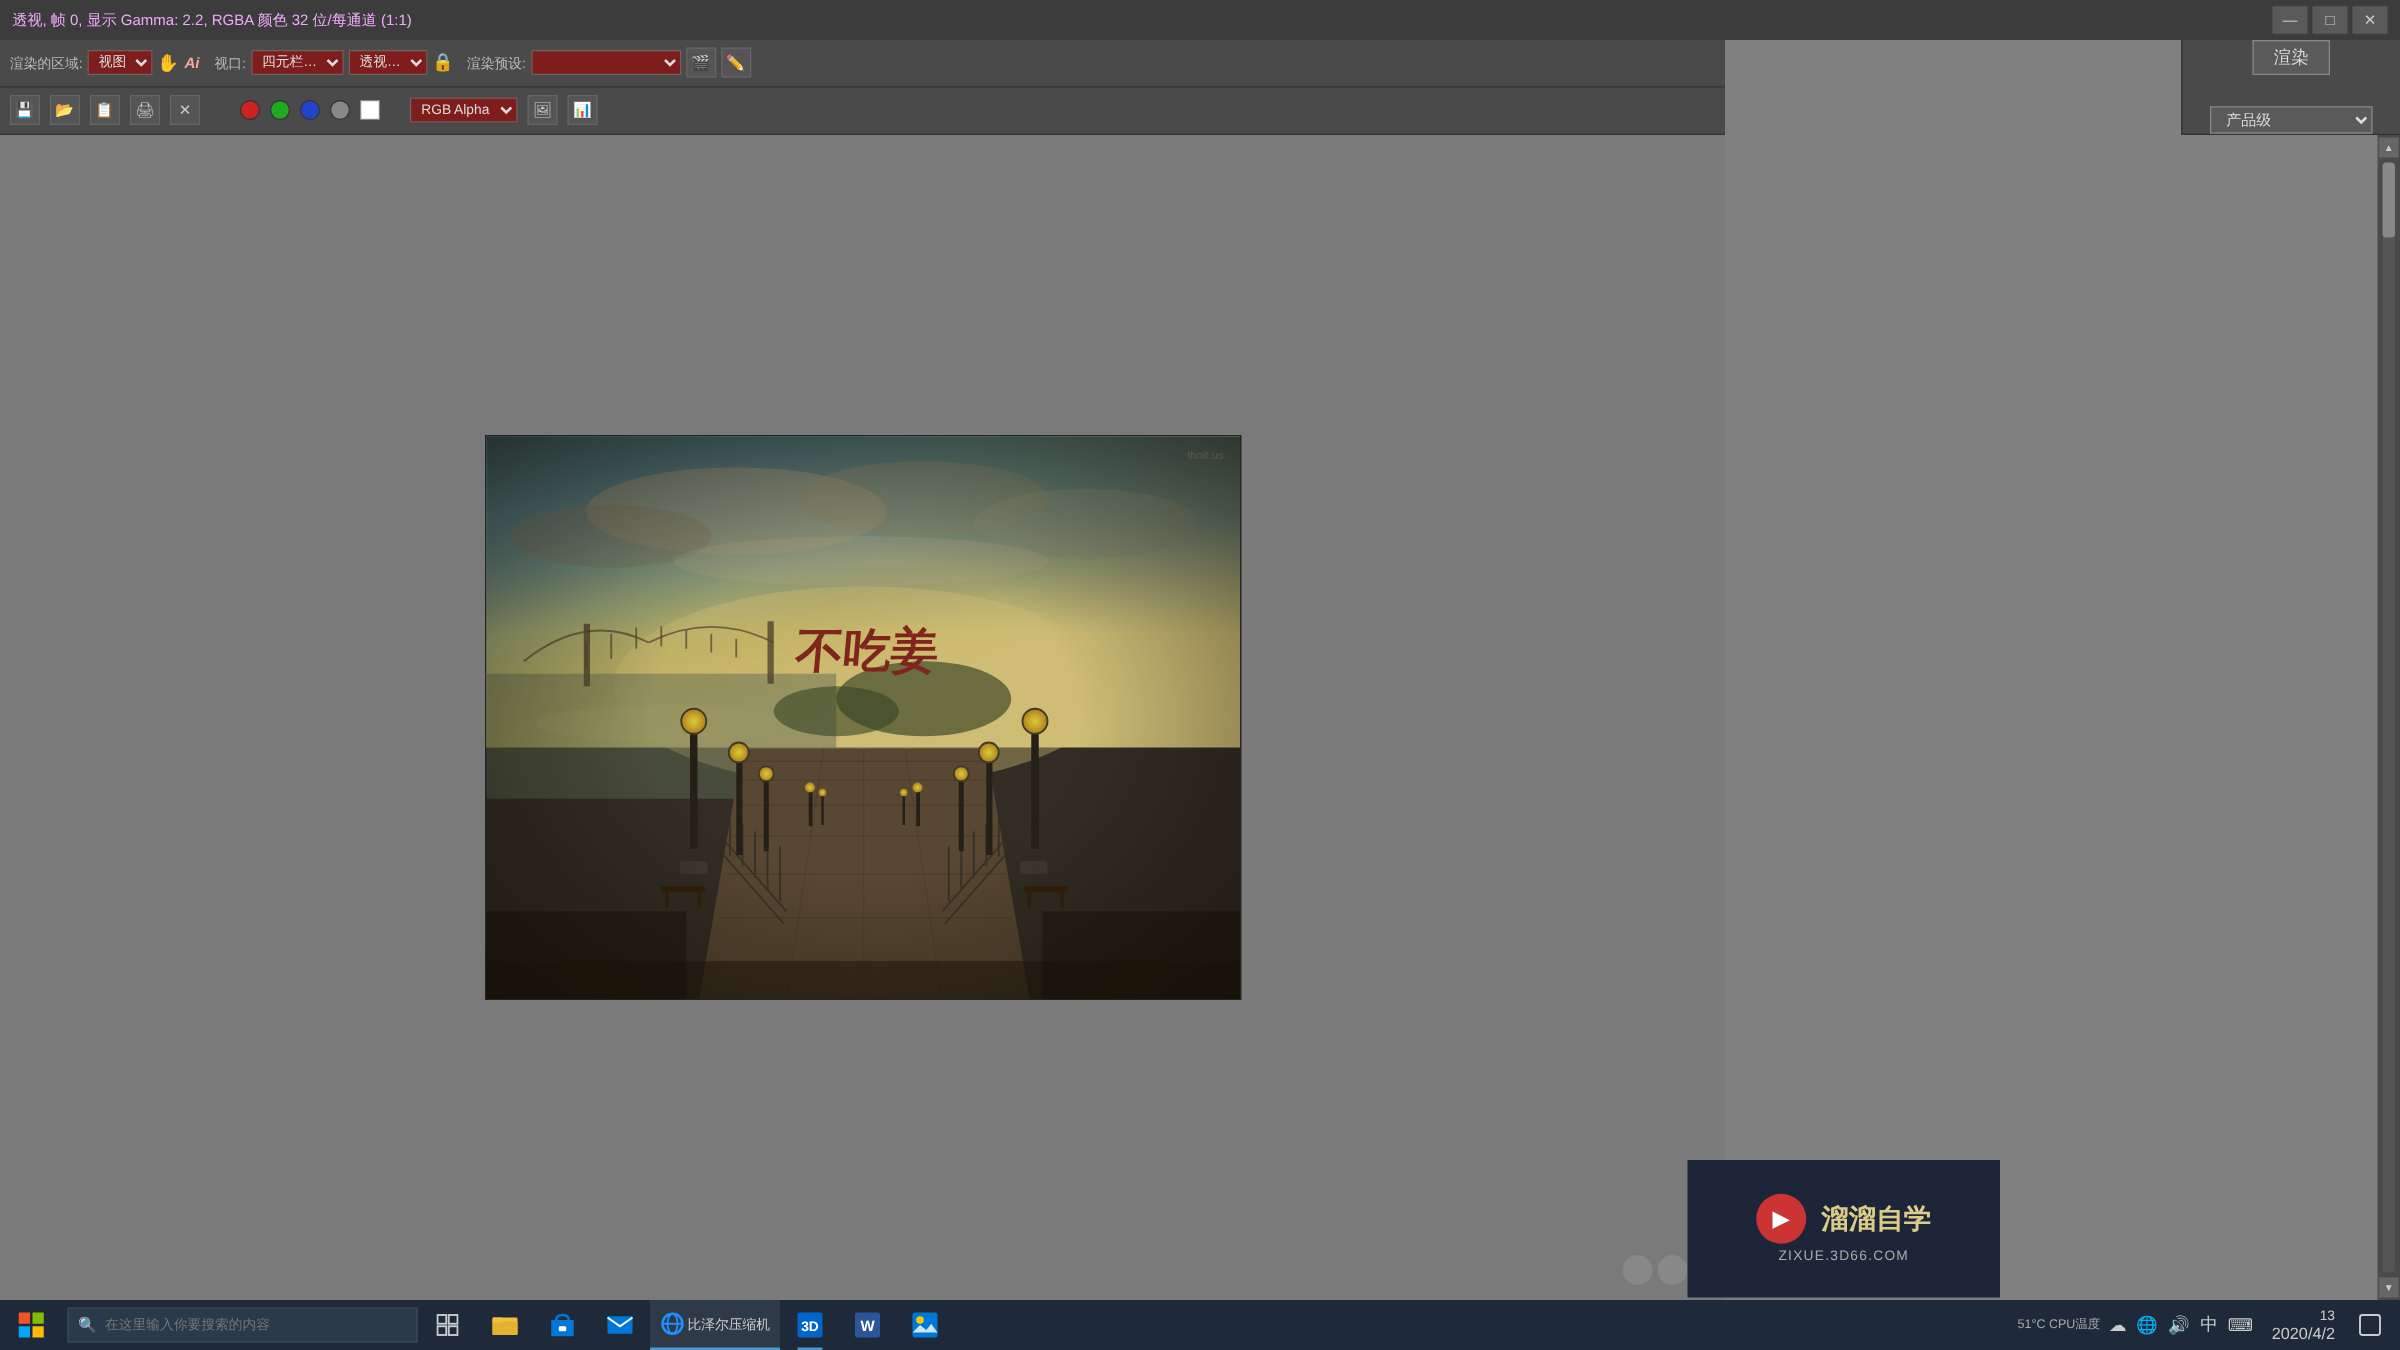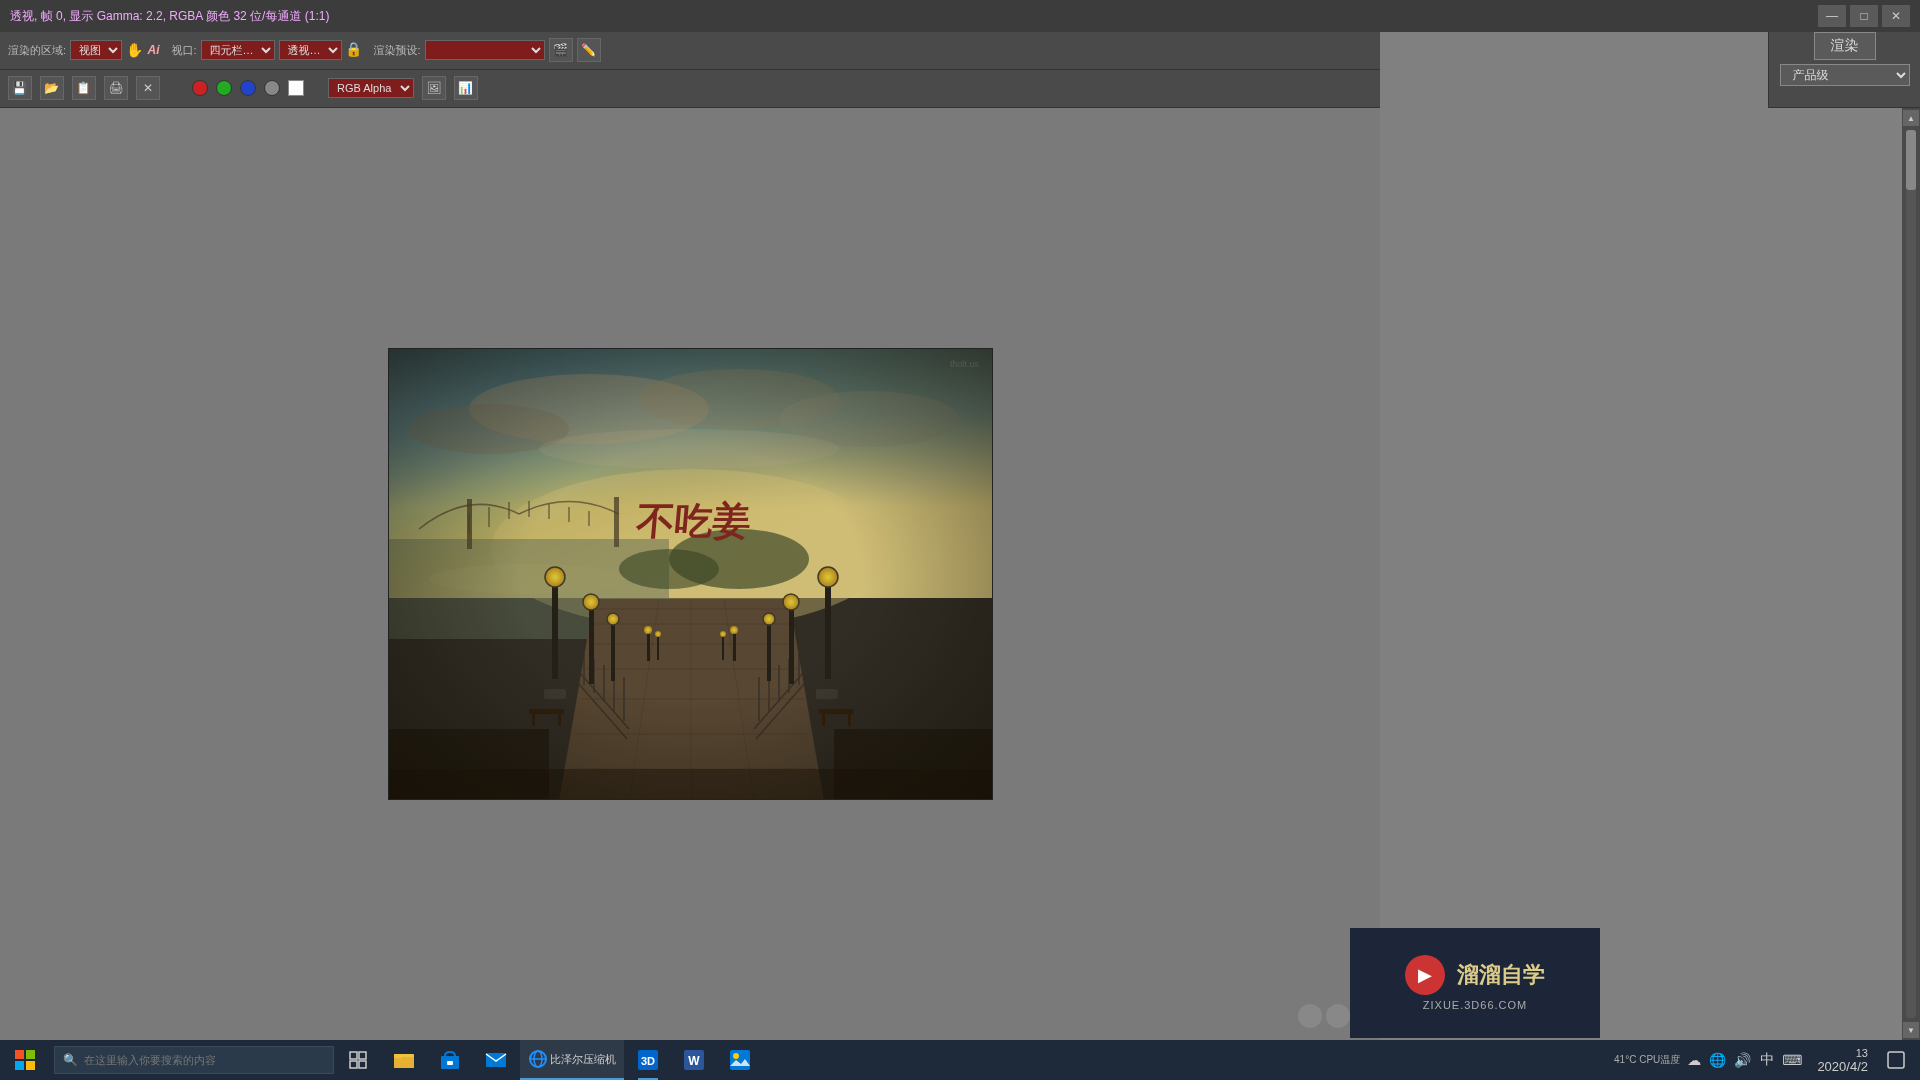--- a/index.html
+++ b/index.html
@@ -51,29 +51,29 @@
       border-bottom: 1px solid #333;
       display: flex;
       flex-direction: column;
     }
 
     
     #right-panel {
       position: absolute;
       top: 32px;
       right: 0;
-      width: 152px;
+      width: 175px;
       height: 76px;
       background: #4a4a4a;
       border-left: 1px solid #333;
       border-bottom: 1px solid #333;
       display: flex;
       flex-direction: column;
       align-items: center;
-      justify-content: flex-start;
+      justify-content: space-between;
       gap: 4px;
     }
     #render-btn {
       background: #5a5a5a;
       color: #ddd;
       font-size: 14px;
       padding: 4px 16px;
       border: 1px solid #888;
       cursor: pointer;
     }
@@ -795,21 +795,21 @@
         <rect x="2" y="2" width="20" height="20" rx="2" fill="#0078d7"></rect>
         <circle cx="8" cy="8" r="3" fill="#ffcc00"></circle>
         <path d="M2,18 L8,12 L13,16 L17,11 L22,18 Z" fill="rgba(255,255,255,0.8)"></path>
       </svg>
     </div>
   </div>
 
   <div id="taskbar-right">
 
     <div id="cpu-info">
-      <span>41°C</span>
+      <span>51°C</span>
       <span>CPU温度</span>
     </div>
 
     <div id="sys-tray">
       <span class="tray-icon">☁</span>
       <span class="tray-icon">🌐</span>
       <span class="tray-icon">🔊</span>
       <span class="tray-icon">中</span>
       <span class="tray-icon">⌨</span>
     </div>

